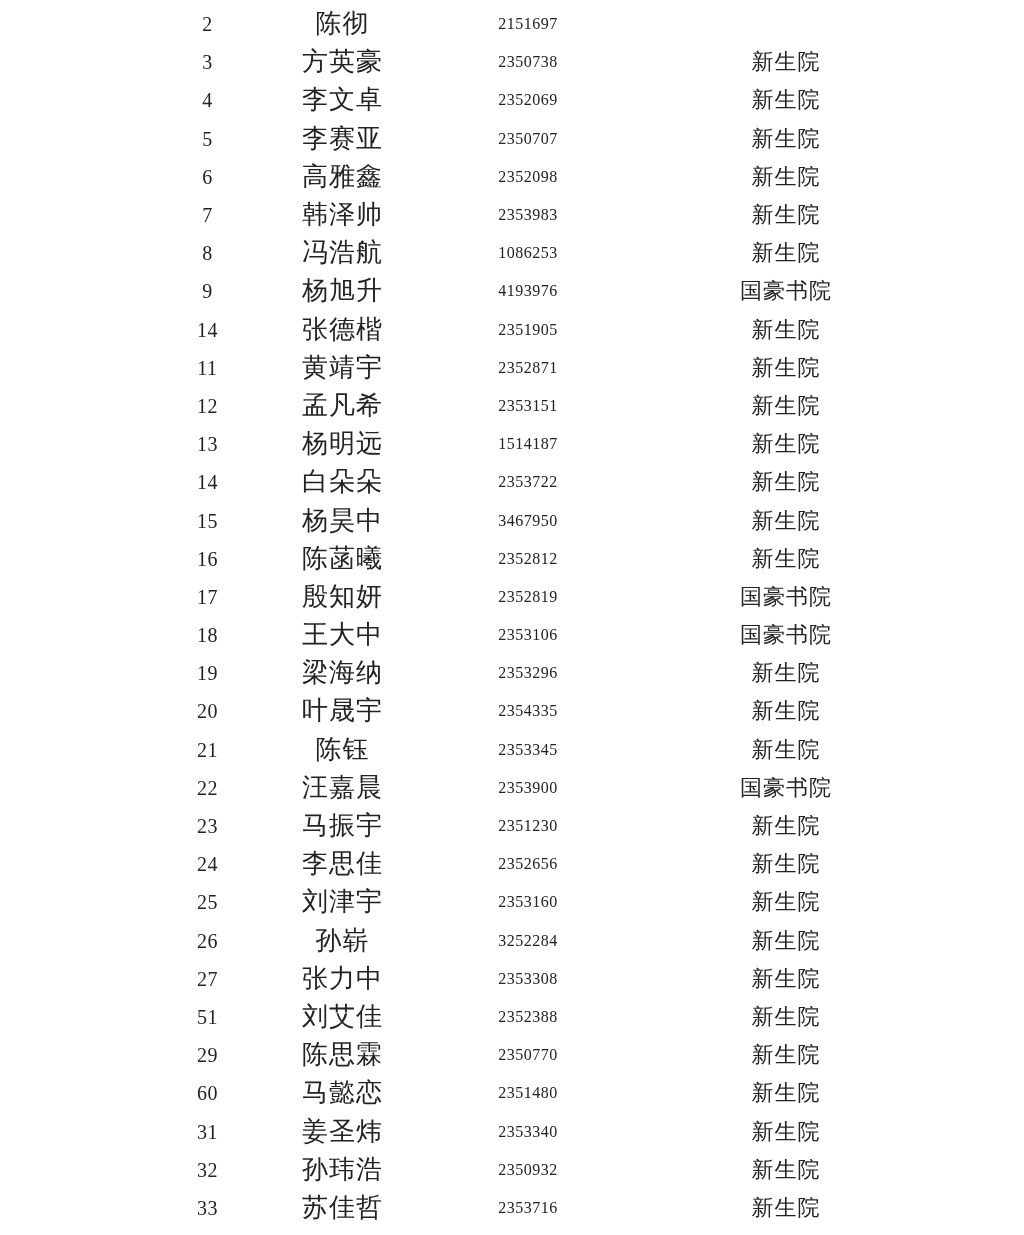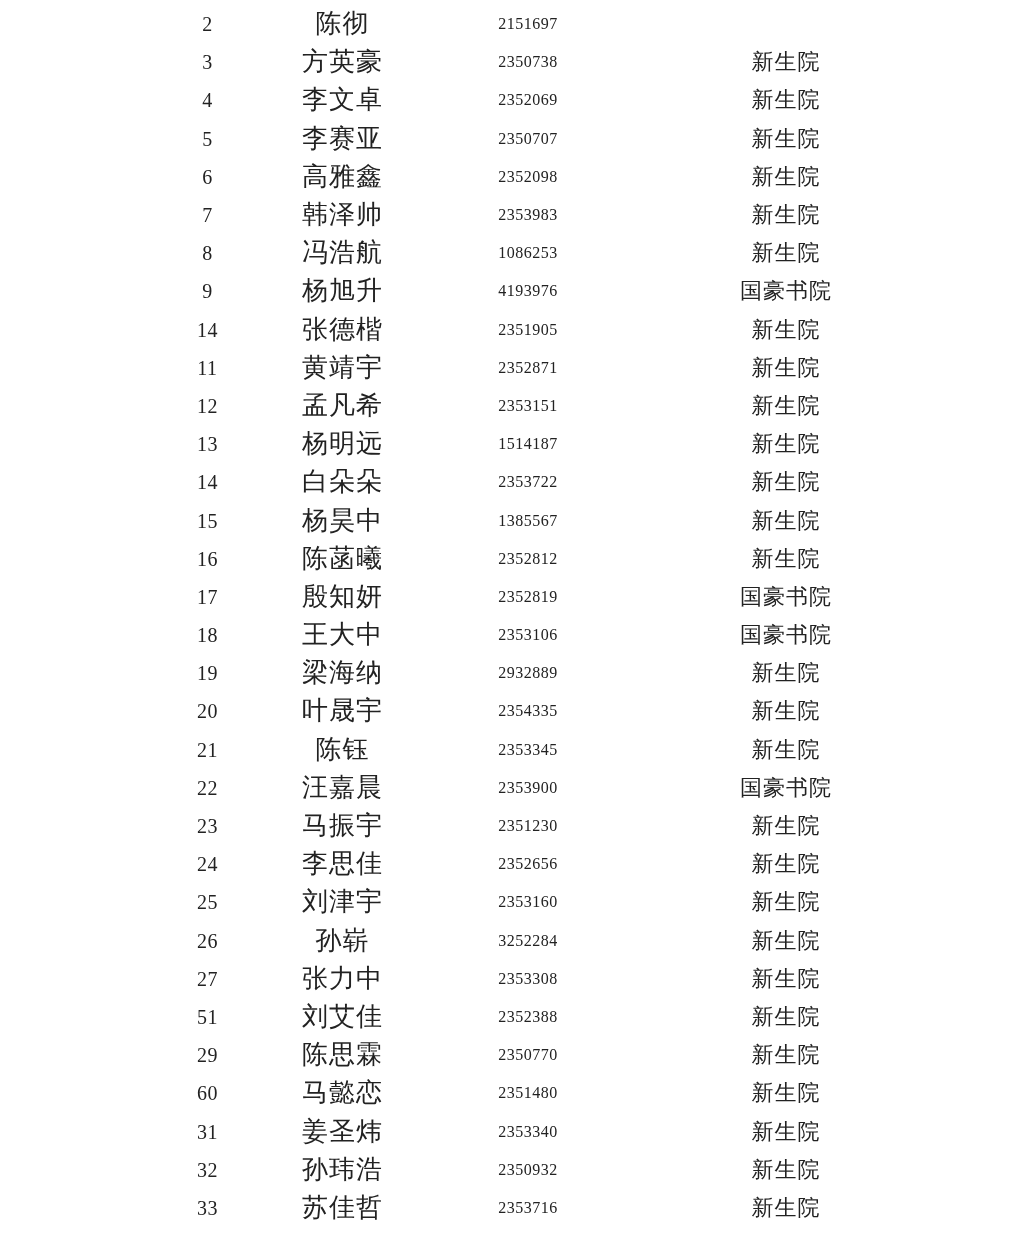--- a/index.html
+++ b/index.html
@@ -146,21 +146,21 @@
   <div class="row">
     <div class="cell no">14</div>
     <div class="cell name">白朵朵</div>
     <div class="cell sid">2353722</div>
     <div class="cell college">新生院</div>
   </div>
 
   <div class="row">
     <div class="cell no">15</div>
     <div class="cell name">杨昊中</div>
-    <div class="cell sid">1385567</div>
+    <div class="cell sid">3467950</div>
     <div class="cell college">新生院</div>
   </div>
 
   <div class="row">
     <div class="cell no">16</div>
     <div class="cell name">陈菡曦</div>
     <div class="cell sid">2352812</div>
     <div class="cell college">新生院</div>
   </div>
 
@@ -174,21 +174,21 @@
   <div class="row">
     <div class="cell no">18</div>
     <div class="cell name">王大中</div>
     <div class="cell sid">2353106</div>
     <div class="cell college">国豪书院</div>
   </div>
 
   <div class="row">
     <div class="cell no">19</div>
     <div class="cell name">梁海纳</div>
-    <div class="cell sid">2932889</div>
+    <div class="cell sid">2353296</div>
     <div class="cell college">新生院</div>
   </div>
 
   <div class="row">
     <div class="cell no">20</div>
     <div class="cell name">叶晟宇</div>
     <div class="cell sid">2354335</div>
     <div class="cell college">新生院</div>
   </div>
 

